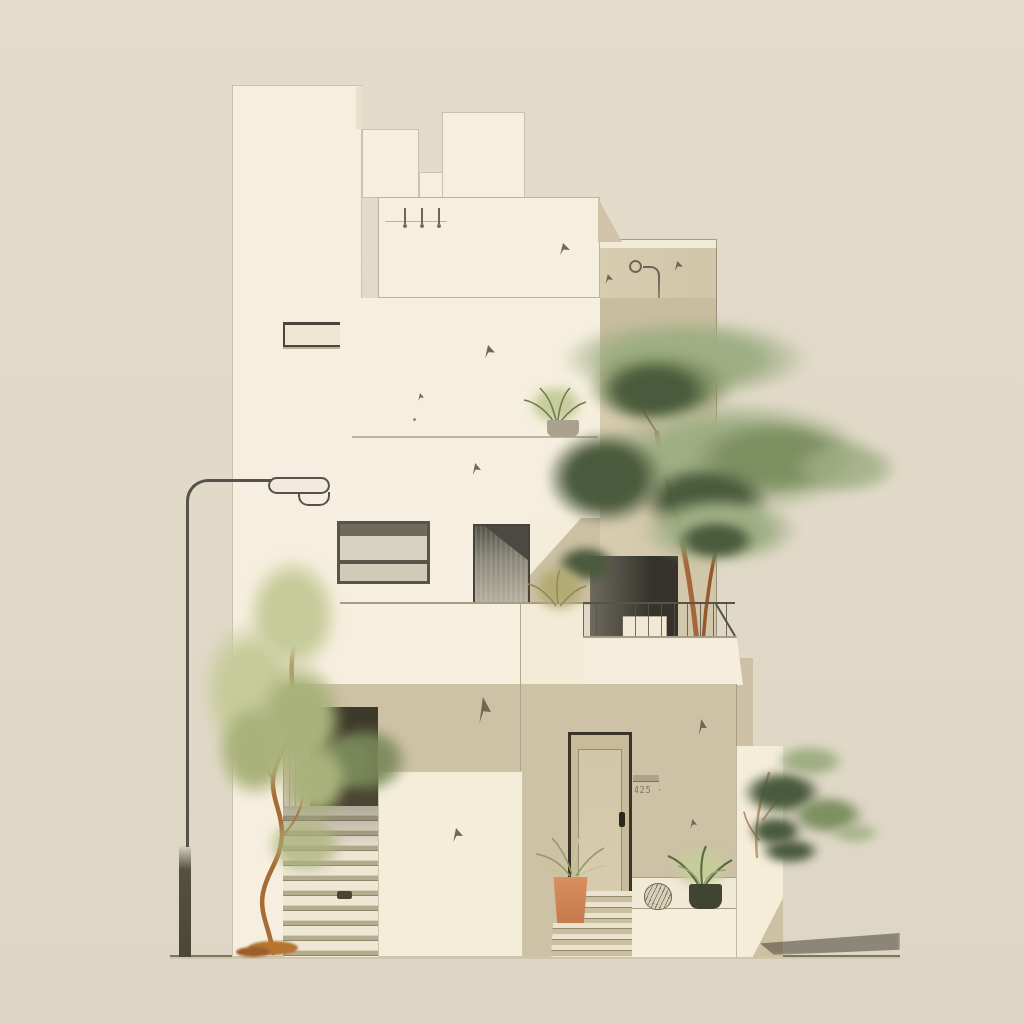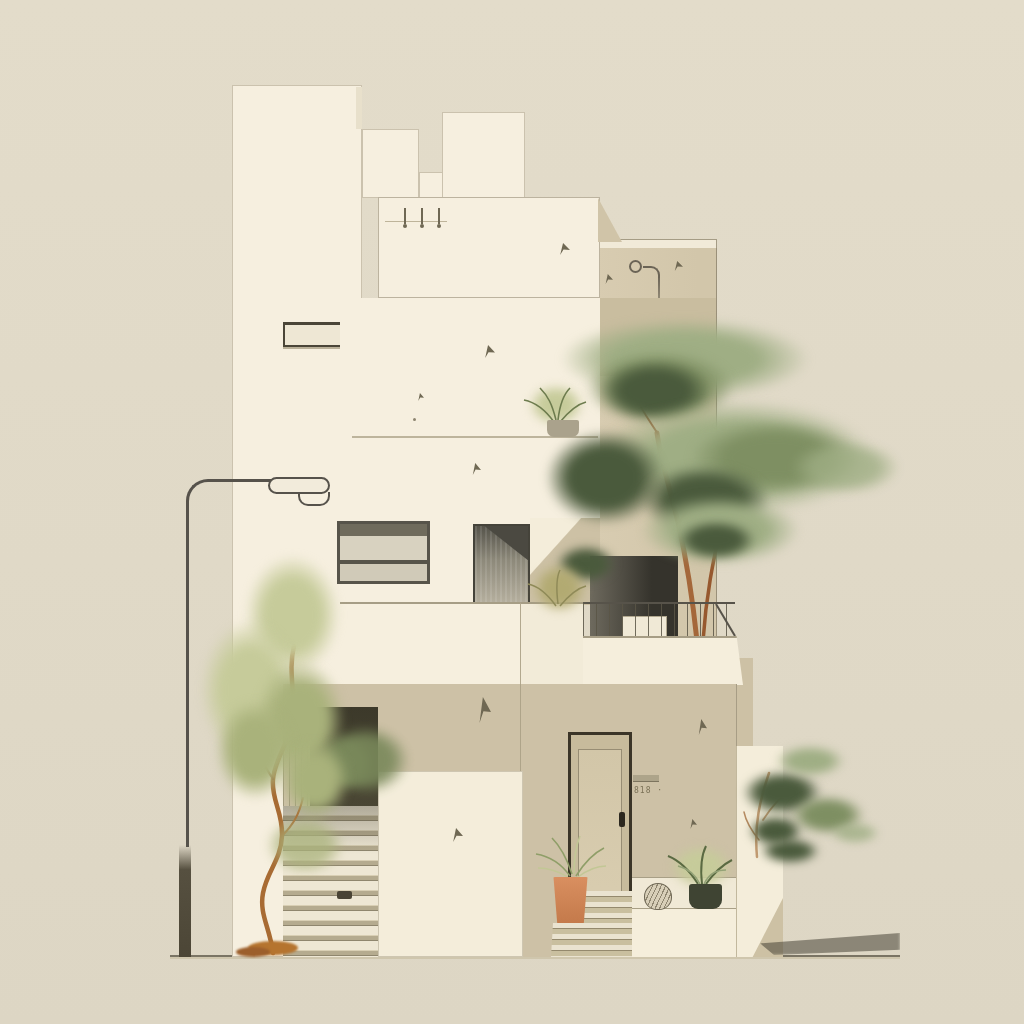--- a/index.html
+++ b/index.html
@@ -115,21 +115,21 @@
   </div>
   <div class="abs" style="left:378px;top:771px;width:145px;height:186px;background:#f4edda;border:1px solid rgba(150,140,115,.4);box-sizing:border-box;"></div>
 
   <div class="abs" style="left:568px;top:732px;width:64px;height:196px;background:#c7bb9c;border:3px solid #3b3528;box-sizing:border-box;">
     <div class="abs" style="left:7px;top:14px;width:44px;height:162px;background:linear-gradient(180deg,#d2c6a8,#d9cdb0);
                 border:1px solid #978d74;box-sizing:border-box;"></div>
     <div class="abs" style="left:48px;top:77px;width:6px;height:15px;background:#2c281f;border-radius:2px;"></div>
   </div>
   <div class="abs" style="left:568px;top:926px;width:64px;height:3px;background:#8f866c;"></div>
   <div class="abs" style="left:633px;top:775px;width:26px;height:7px;background:#ada48a;border-bottom:1px solid #7c745e;box-sizing:border-box;"></div>
-  <div id="house-number" class="abs" style="left:634px;top:786px;width:44px;height:12px;">818 ·</div>
+  <div id="house-number" class="abs" style="left:634px;top:786px;width:44px;height:12px;">425 ·</div>
 
   <div class="abs" style="left:584px;top:891px;width:57px;height:33px;
               background:repeating-linear-gradient(180deg,#eae3d0 0 5px,#94896d 5px 6px,#c9bf9f 6px 11px);
               clip-path:polygon(0 0,88% 0,100% 100%,0 100%);"></div>
   <div class="abs" style="left:551px;top:923px;width:100px;height:34px;
               background:repeating-linear-gradient(180deg,#eae3d0 0 5px,#94896d 5px 6px,#c9bf9f 6px 11px);
               clip-path:polygon(2% 0,98% 0,100% 100%,0 100%);"></div>
 
   <svg width="1024" height="1024">
     <path d="M570 876 C560 862 548 856 536 854" stroke="#8f9e68" stroke-width="1.6" fill="none"></path>

